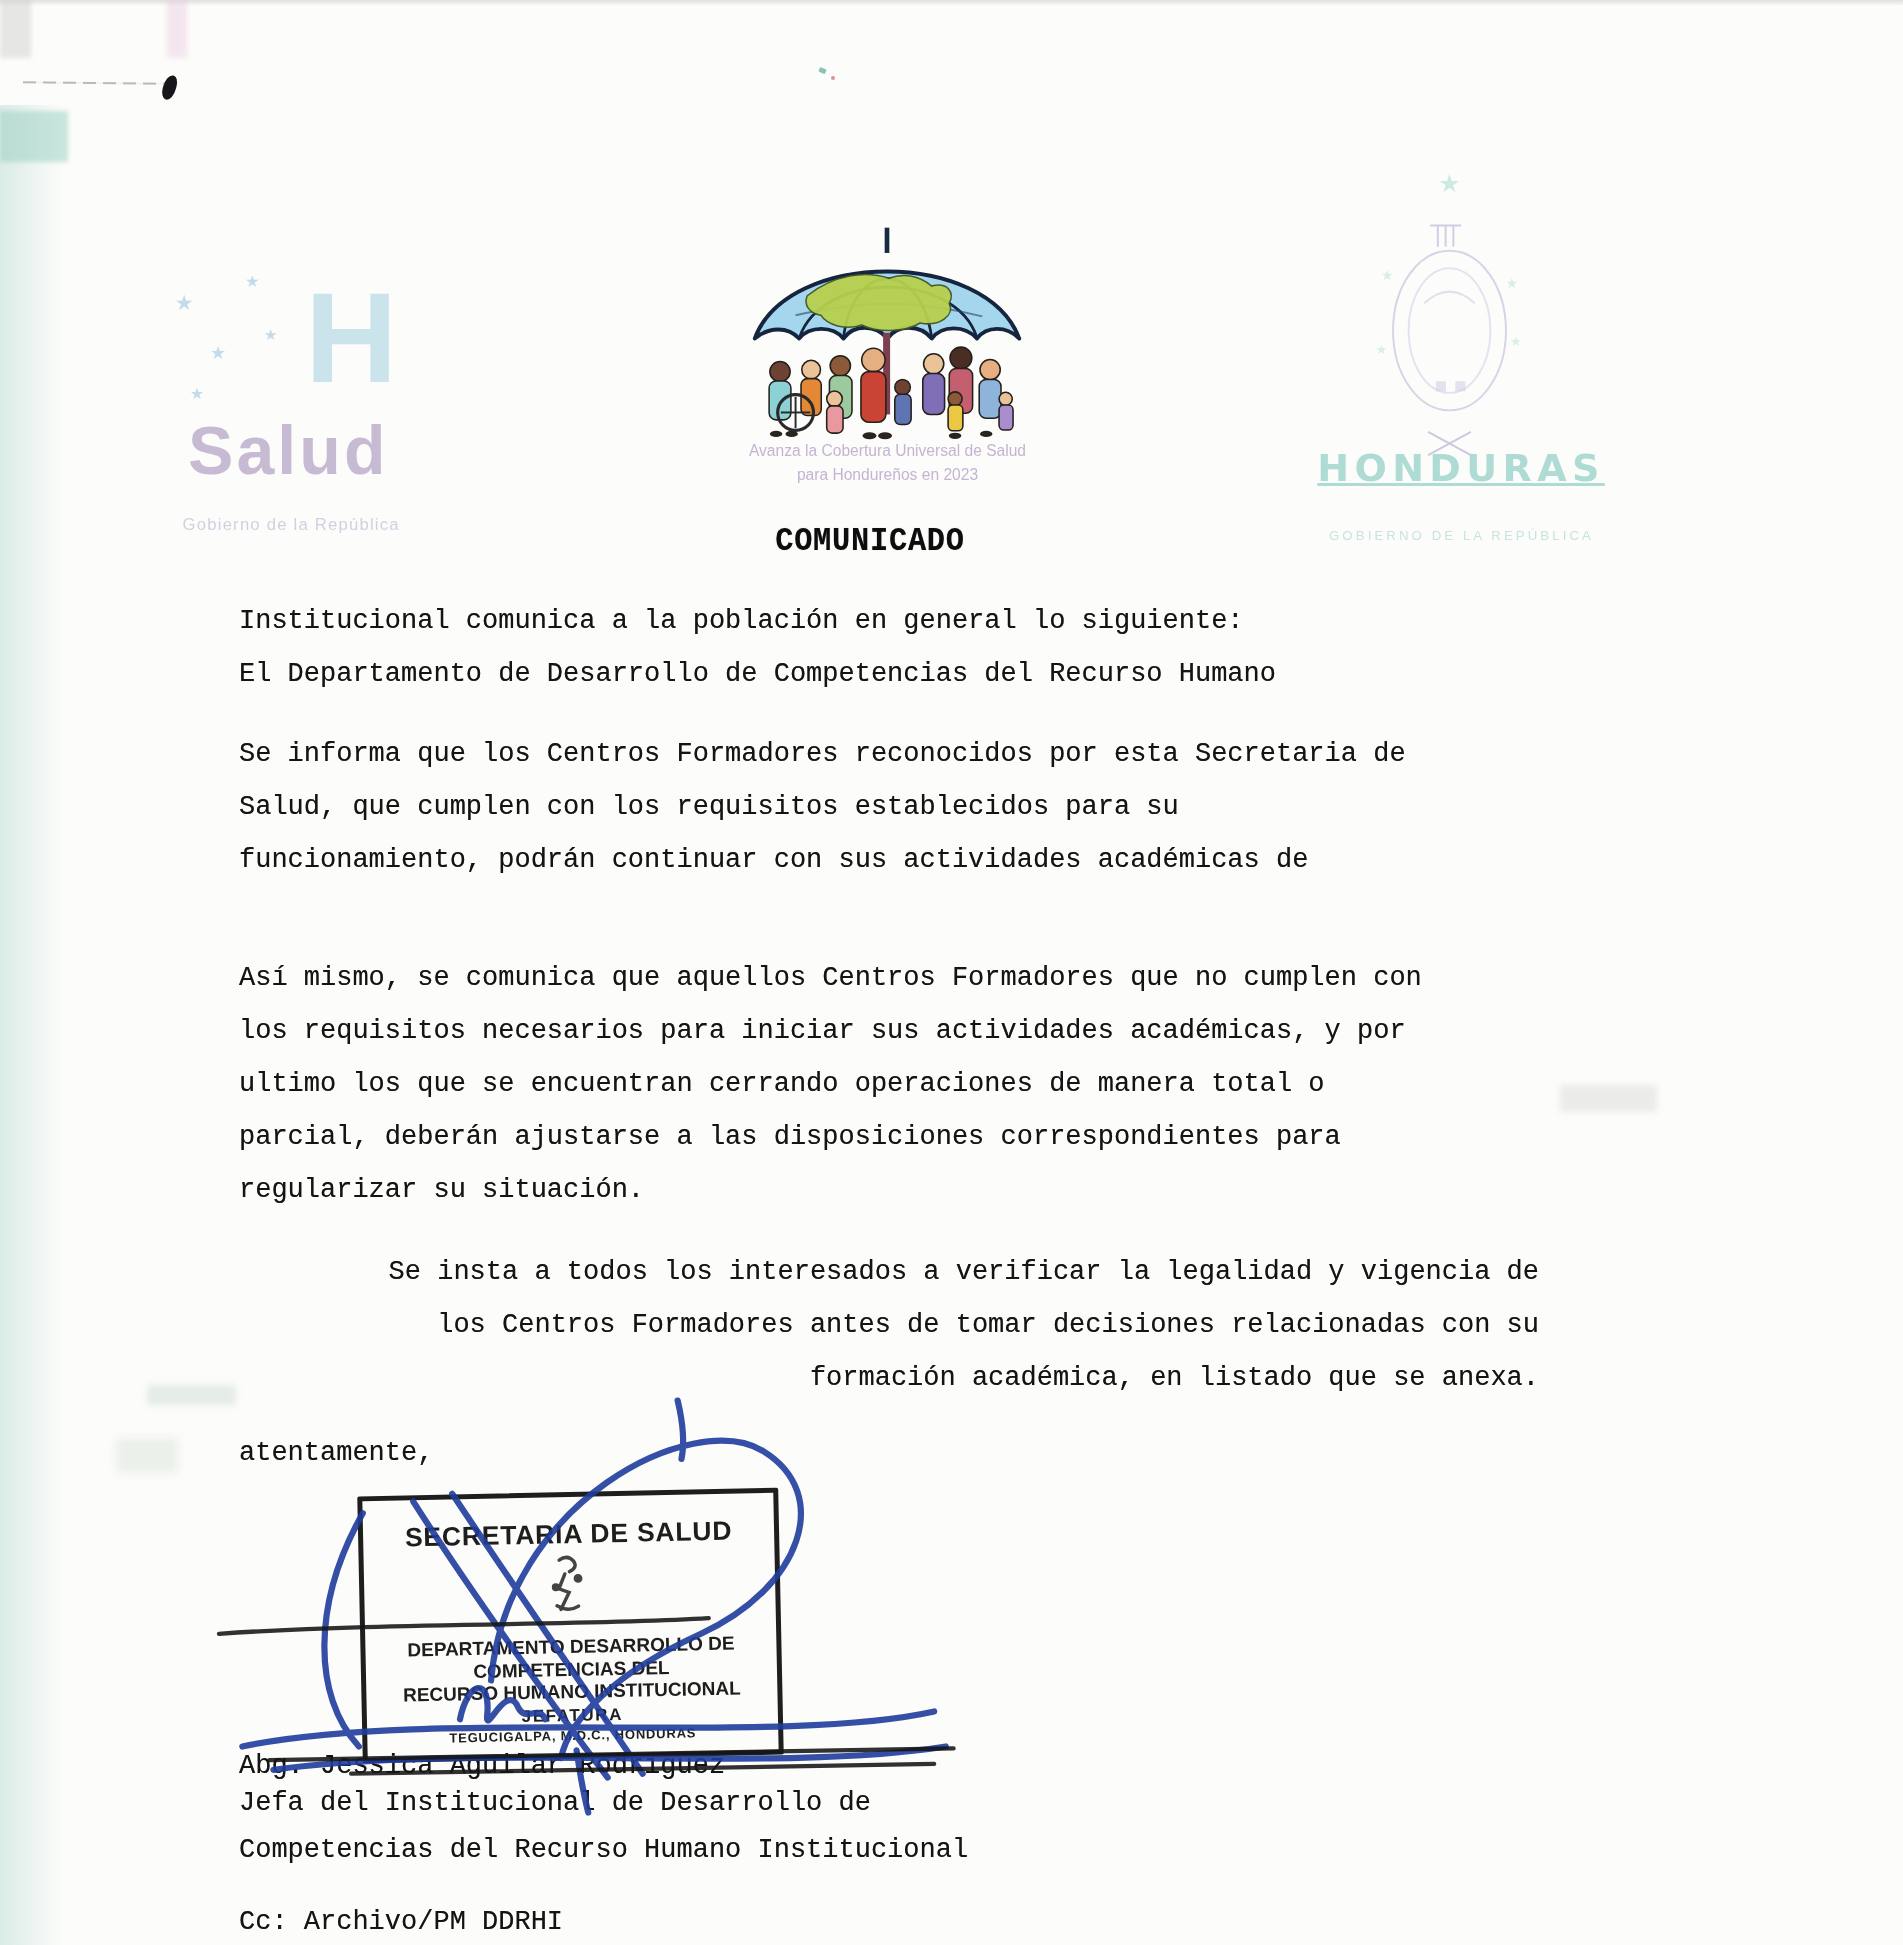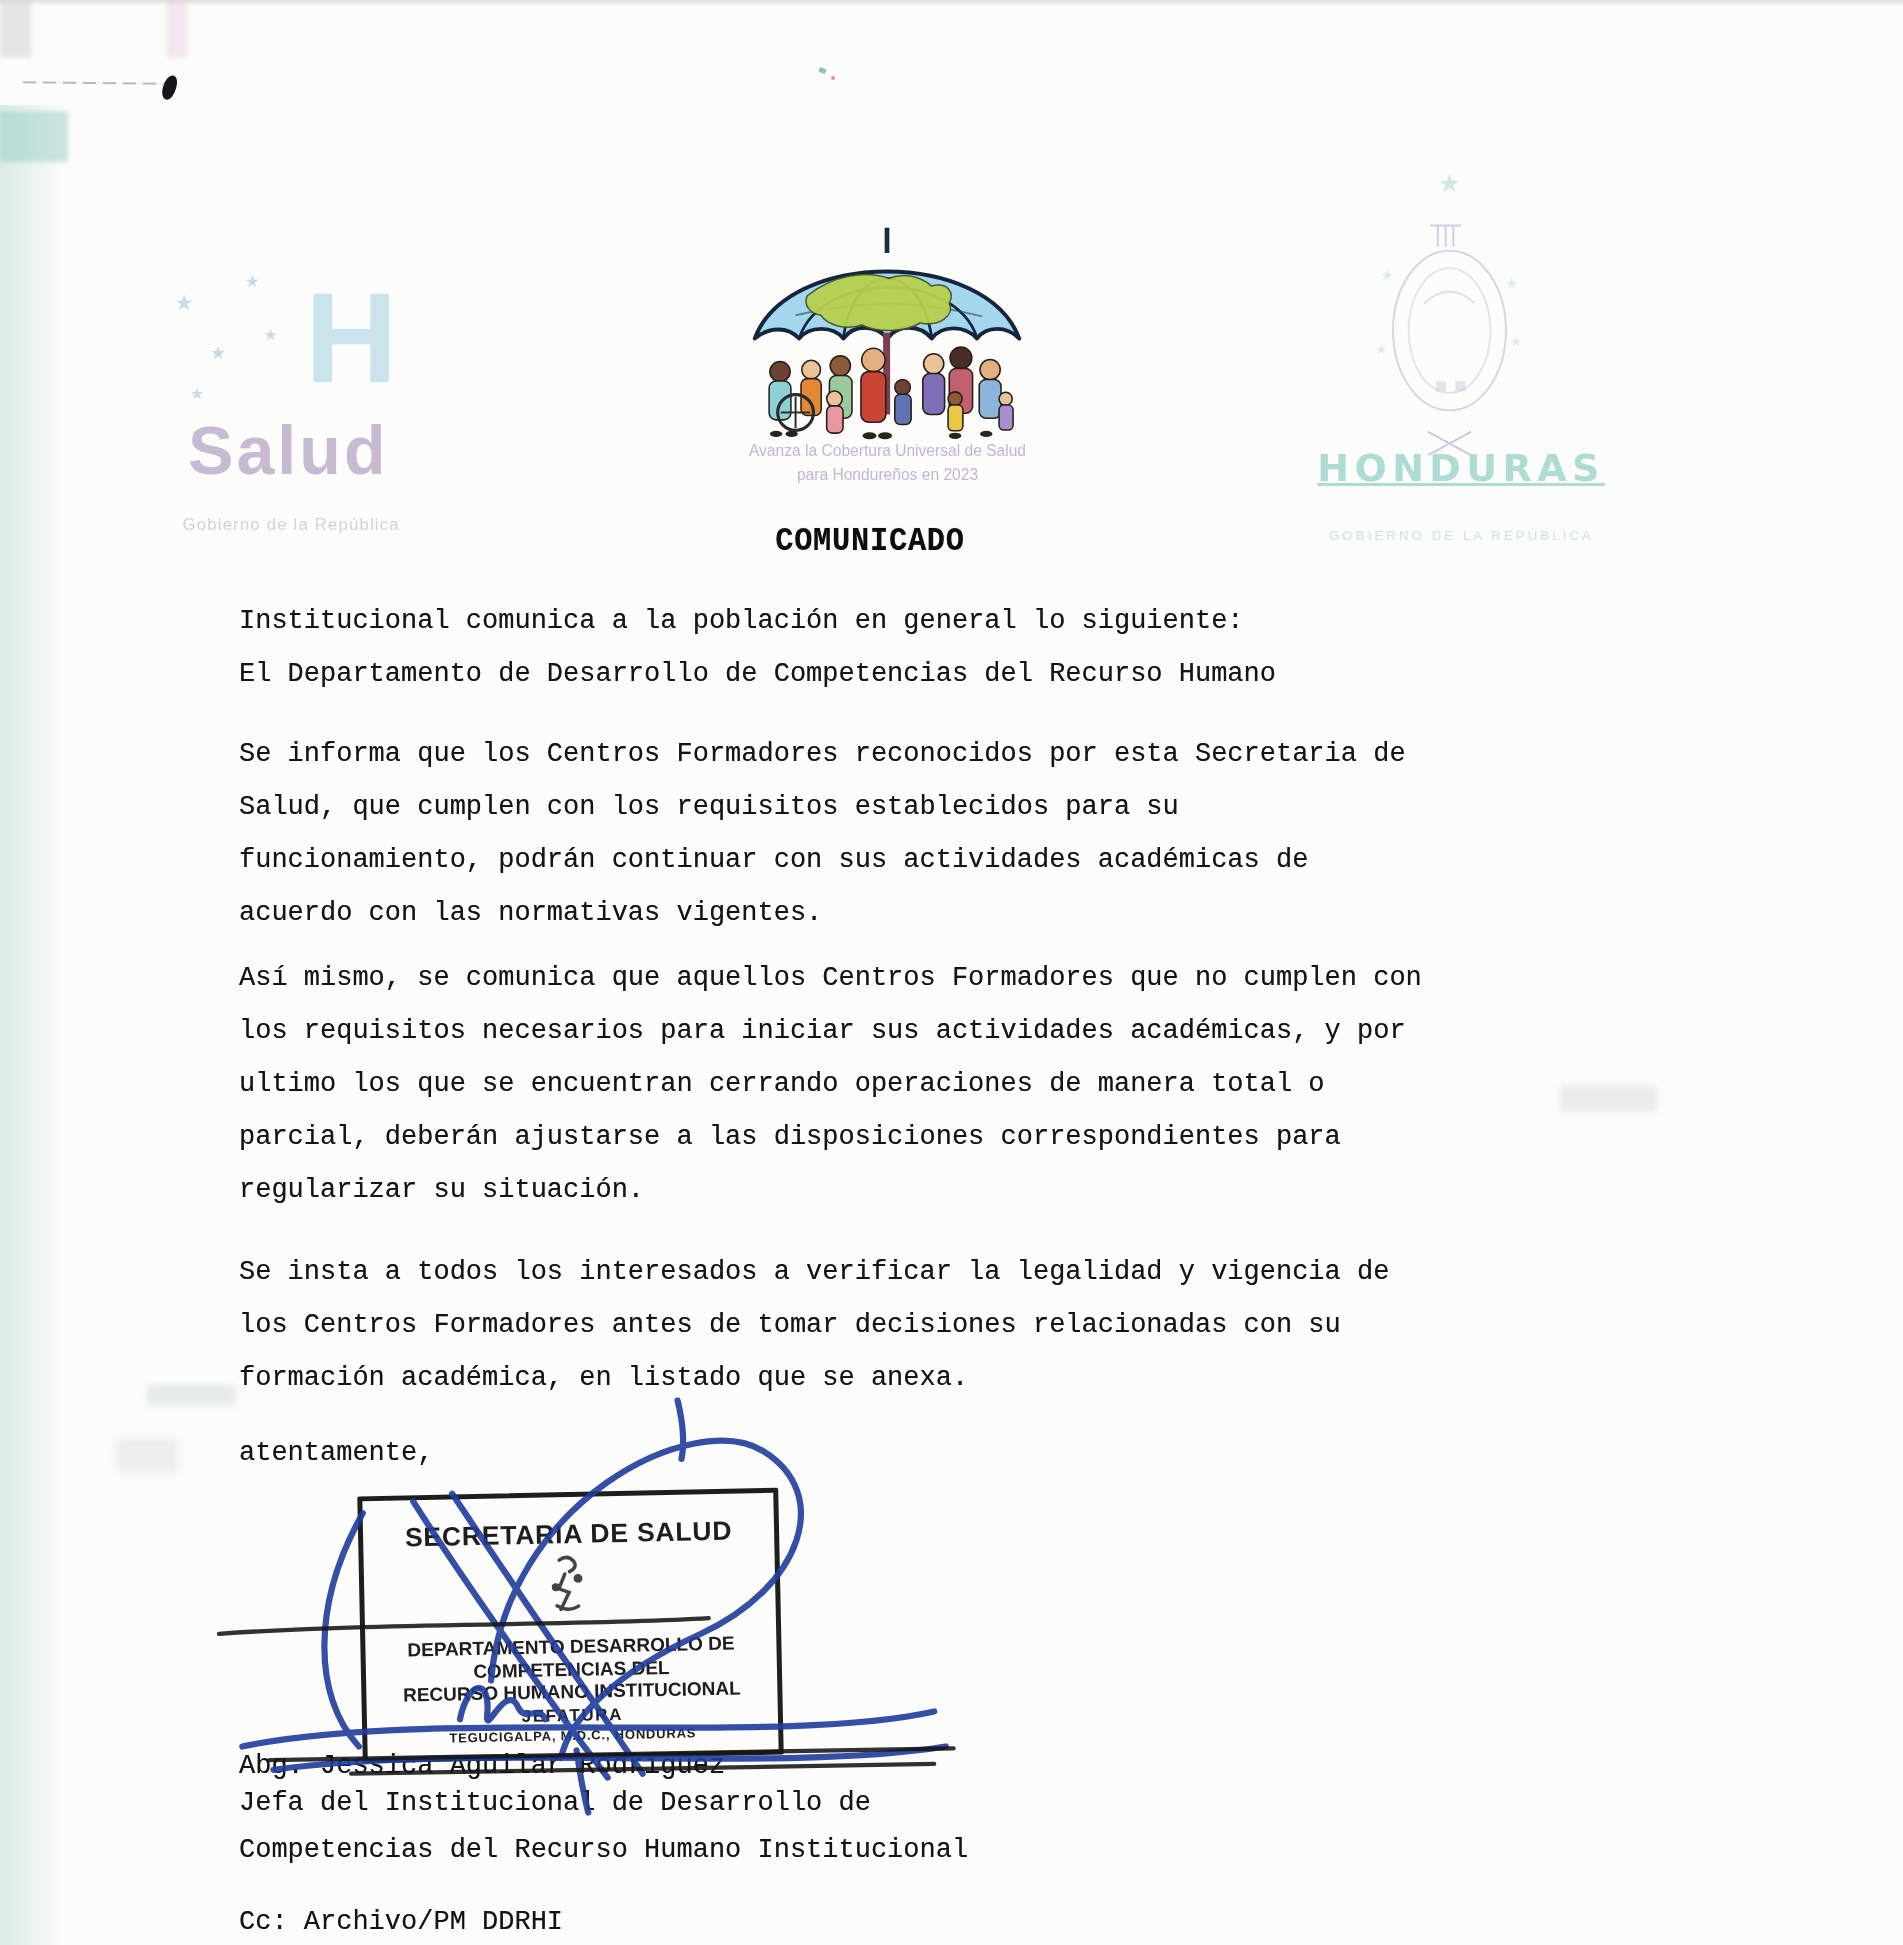--- a/index.html
+++ b/index.html
@@ -36,21 +36,21 @@
 
   .seal-wrap{left:1358px;top:163px;width:183px;height:304px;opacity:.55;}
   .honduras-word{left:1280px;top:446px;width:362px;text-align:center;font-size:38px;font-weight:bold;letter-spacing:5.4px;color:#a6d8cf;opacity:.9;font-family:"DejaVu Sans",sans-serif;text-decoration:underline;}
   .honduras-tag{left:1296px;top:528px;width:331px;text-align:center;font-size:13.2px;letter-spacing:3.1px;color:#bfe0da;opacity:.85;}
 
   
   .doc-title{left:761px;top:523px;width:218px;text-align:center;
     font-family:"Liberation Mono",monospace;font-weight:bold;font-size:33px;letter-spacing:0.8px;color:#0d0d0d;
     text-shadow:0 0 0.8px rgba(0,0,0,.45);transform:scaleX(.92);}
   .body-par{left:239px;width:1300px;font-family:"Liberation Mono",monospace;font-size:27px;line-height:53px;color:#141414;text-shadow:0 0 0.4px rgba(10,10,10,.5);white-space:pre;}
-  .p1{top:595px;} .p2{top:728px;} .p3{top:952px;} .p4{top:1246px;}
+  .p1{top:595px;} .p2{top:728px;} .p3{top:952px;} .p4{top:1246px;text-align:right;}
   .closing{top:1427px;}
   .sig-name{top:1740px;} .sig-title1{top:1777px;} .sig-title2{top:1824px;}
   .cc{top:1896px;}
 
   
   .stamp{left:360px;top:1492px;width:411px;height:257px;border:5.4px solid #0c0c0c;border-radius:1.9px;
     transform:rotate(-1.2deg);opacity:.92;z-index:3;}
   .stamp div{position:absolute;width:100%;text-align:center;color:#0c0c0c;font-weight:bold;}
   .stamp-title{top:22px;font-size:26.5px;letter-spacing:0.8px;}
   .stamp-dept1{top:139px;font-size:19px;}
@@ -160,21 +160,21 @@
     <text x="60" y="490" text-anchor="middle" font-size="34" fill="#8fd0c4" opacity=".55">★</text>
     <text x="405" y="470" text-anchor="middle" font-size="34" fill="#8fd0c4" opacity=".55">★</text>
   </svg>
 </div>
 <div class="abs honduras-word">HONDURAS</div>
 <div class="abs honduras-tag">GOBIERNO DE LA REPÚBLICA</div>
 
 <div class="abs doc-title">COMUNICADO</div>
 
 <div class="abs body-par p1"><div>Institucional comunica a la población en general lo siguiente:</div><div>El Departamento de Desarrollo de Competencias del Recurso Humano</div></div>
-<div class="abs body-par p2"><div>Se informa que los Centros Formadores reconocidos por esta Secretaria de</div><div>Salud, que cumplen con los requisitos establecidos para su</div><div>funcionamiento, podrán continuar con sus actividades académicas de</div><div>acuerdo con las normativas vigentes.</div></div>
+<div class="abs body-par p2"><div>Se informa que los Centros Formadores reconocidos por esta Secretaria de</div><div>Salud, que cumplen con los requisitos establecidos para su</div><div>funcionamiento, podrán continuar con sus actividades académicas de</div></div>
 <div class="abs body-par p3"><div>Así mismo, se comunica que aquellos Centros Formadores que no cumplen con</div><div>los requisitos necesarios para iniciar sus actividades académicas, y por</div><div>ultimo los que se encuentran cerrando operaciones de manera total o</div><div>parcial, deberán ajustarse a las disposiciones correspondientes para</div><div>regularizar su situación.</div></div>
 <div class="abs body-par p4"><div>Se insta a todos los interesados a verificar la legalidad y vigencia de</div><div>los Centros Formadores antes de tomar decisiones relacionadas con su</div><div>formación académica, en listado que se anexa.</div></div>
 
 <div class="abs body-par closing">atentamente,</div>
 
 <div class="abs stamp">
   <div class="stamp-title">SECRETARIA DE SALUD</div>
   <svg class="abs stamp-emblem" viewBox="0 0 140 210">
     <g stroke="#111" stroke-width="9" fill="none" stroke-linecap="round" opacity=".85">
       <path d="M48,22 q22,-16 38,4 q10,16 -12,26"></path>

